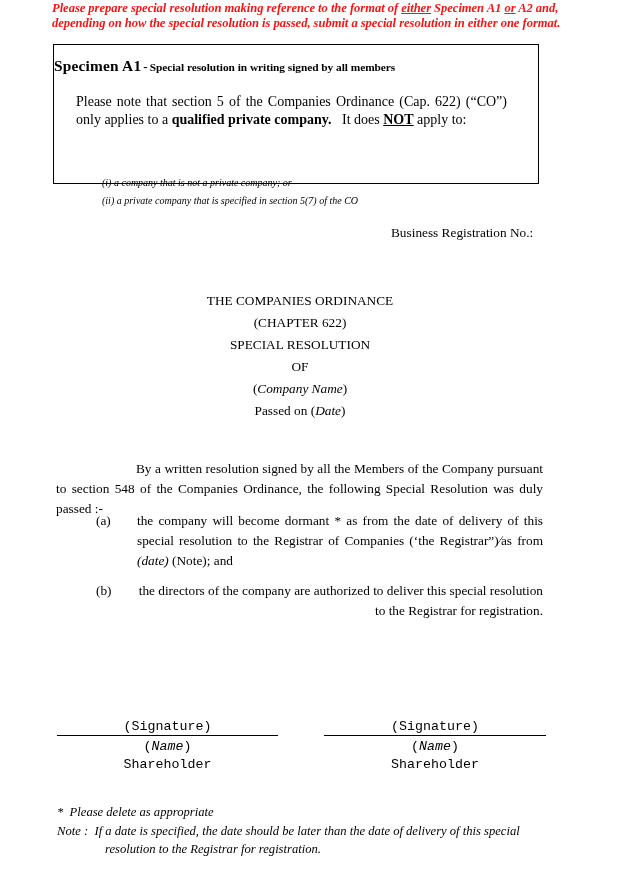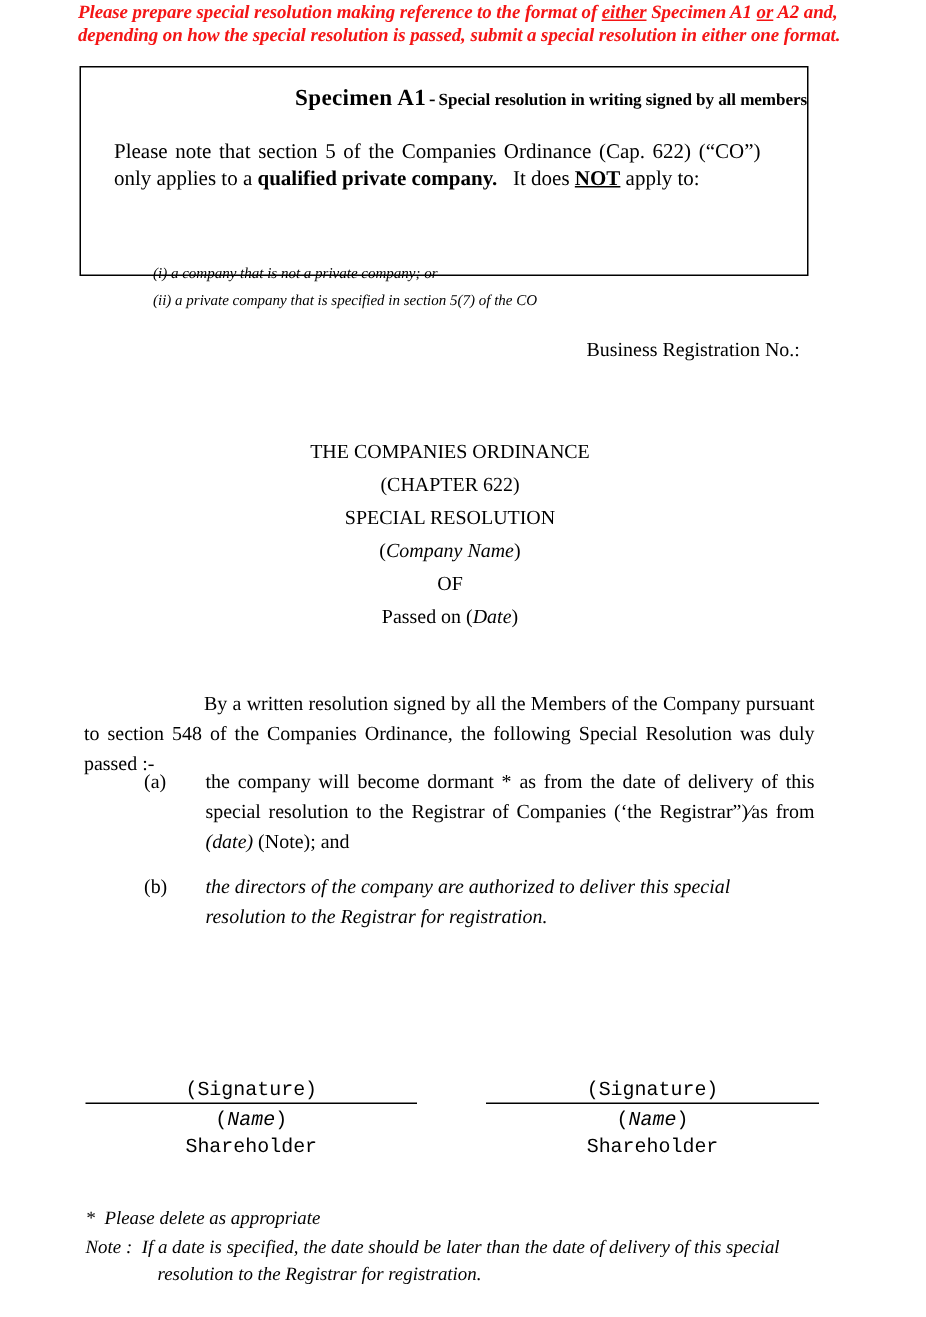--- a/index.html
+++ b/index.html
@@ -45,21 +45,21 @@
     top: 44px;
     width: 486px;
     height: 140px;
     border: 1.3px solid #000;
     box-sizing: border-box;
   }
   .specimen-title {
     position: absolute;
     left: 0; right: 0;
     top: 12px;
-    text-align: right;
+    text-align: left;
     white-space: nowrap;
   }
   .specimen-title .big {
     font-size: 15.4px;
     font-weight: bold;
     letter-spacing: 0.2px;
   }
   .specimen-title .dash {
     font-size: 13px;
     font-weight: bold;
@@ -137,21 +137,21 @@
   .clause-b { top: 581px; }
   .clause .marker {
     position: absolute;
     left: 40px;
     top: 0;
   }
   .clause .text {
     margin-left: 81px;
     text-align: justify;
   }
-  .clause .text.nojust { text-align: left; font-style: italic; }
+  .clause .text.nojust { text-align: right; }
   .clause .it { font-style: italic; }
 
   
   .sig {
     position: absolute;
     top: 718px;
     font-size: 13.3px;
     line-height: 18px;
     text-align: center;
     font-family: Liberation Mono, monospace;
@@ -202,22 +202,22 @@
     <div class="specimen-sub sub-i">(i) a company that is not a private company; or</div>
     <div class="specimen-sub sub-ii">(ii) a private company that is specified in section 5(7) of the CO</div>
   </div>
 
   <div class="brn">Business Registration No.:</div>
 
   <div class="title-block">
     <div>THE COMPANIES ORDINANCE</div>
     <div>(CHAPTER 622)</div>
     <div>SPECIAL RESOLUTION</div>
+    <div>OF</div>
     <div><span>(</span><span class="it">Company Name</span><span>)</span></div>
-    <div>OF</div>
     <div><span>Passed on (</span><span class="it">Date</span><span>)</span></div>
   </div>
 
   <div class="body-para">By a written resolution signed by all the Members of the Company pursuant to section 548 of the Companies Ordinance, the following Special Resolution was duly passed :-</div>
 
   <div class="clause clause-a">
     <span class="marker">(a)</span>
     <div class="text"><span>the company will become dormant * as from the date of delivery of this special resolution to the Registrar of Companies (‘the Registrar”)∕as from </span><span class="it">(date)</span><span> (Note); and</span></div>
   </div>
 

